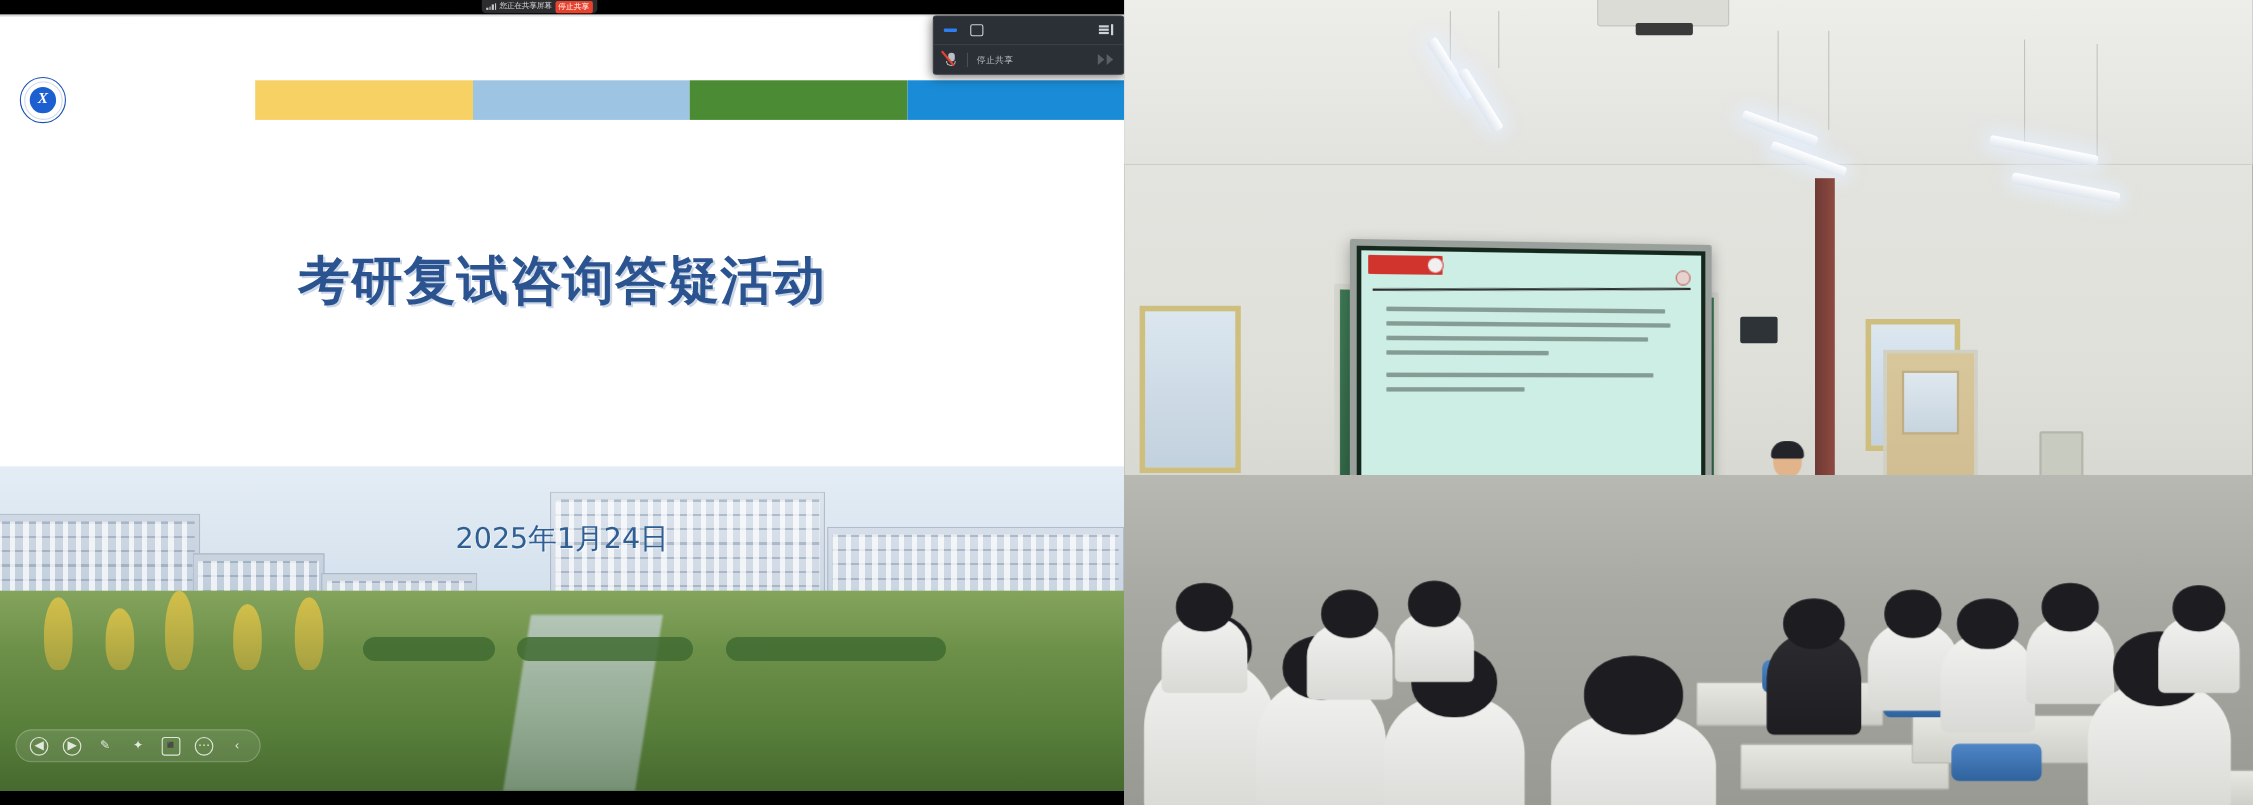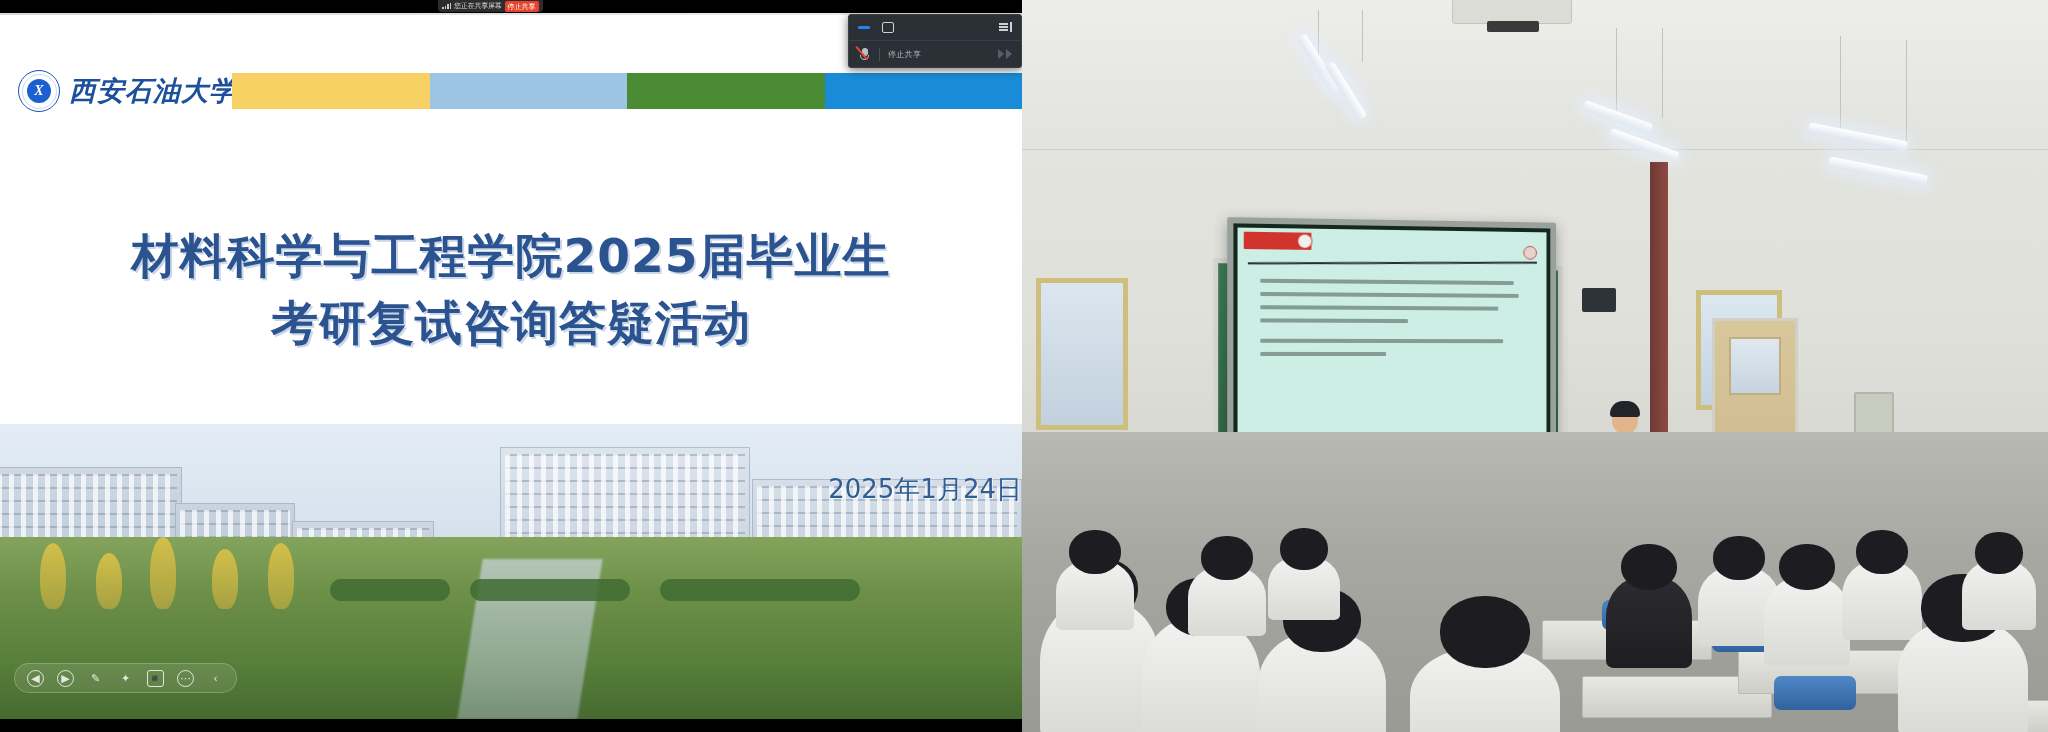--- a/index.html
+++ b/index.html
@@ -403,32 +403,30 @@
     </div>
 
     <div class="slide">
       <div class="slide-topline"></div>
 
       <div class="slide-header">
         <div class="logo-wrap">
           <div class="logo-seal">
             <div class="logo-core">X</div>
           </div>
-          <div class="logo-text">西安石油大学</div>
         </div>
         <div class="color-bar">
           <span style="flex:1;background:#F7D163"></span>
           <span style="flex:1;background:#9EC4E4"></span>
           <span style="flex:1;background:#4B8B33"></span>
           <span style="flex:1;background:#1A8BD6"></span>
         </div>
       </div>
 
       <div class="title-block">
-        <div class="title-line">材料科学与工程学院2025届毕业生</div>
         <div class="title-line">考研复试咨询答疑活动</div>
       </div>
 
       <div class="campus-photo">
         <div class="sky"></div>
 
         <div class="bld b1">
             <div class="win-grid"></div>
           </div>
         <div class="bld b2">
@@ -452,21 +450,21 @@
 
         <div class="tree" style="left:40px;"></div>
         <div class="tree" style="left:96px; height:56px;"></div>
         <div class="tree" style="left:150px; height:72px;"></div>
         <div class="tree" style="left:212px; height:60px;"></div>
         <div class="tree" style="left:268px; height:66px;"></div>
         <div class="shrub" style="left:330px; width:120px;"></div>
         <div class="shrub" style="left:470px; width:160px;"></div>
         <div class="shrub" style="left:660px; width:200px;"></div>
 
-        <div style="position:absolute;left:0;top:48px;width:100%;text-align:right;">
+        <div style="position:absolute;left:0;top:48px;width:100%;text-align:center;">
           <span style="font-family:'DejaVu Sans',sans-serif;font-size:26px;color:#2f5e93;
                        text-shadow:1px 1px 0 rgba(255,255,255,.6);">2025年1月24日</span>
         </div>
       </div>
 
       <div class="ppt-toolbar">
         <span class="ppt-ico circ">◀</span>
         <span class="ppt-ico circ">▶</span>
         <span class="ppt-ico">✎</span>
         <span class="ppt-ico">✦</span>

